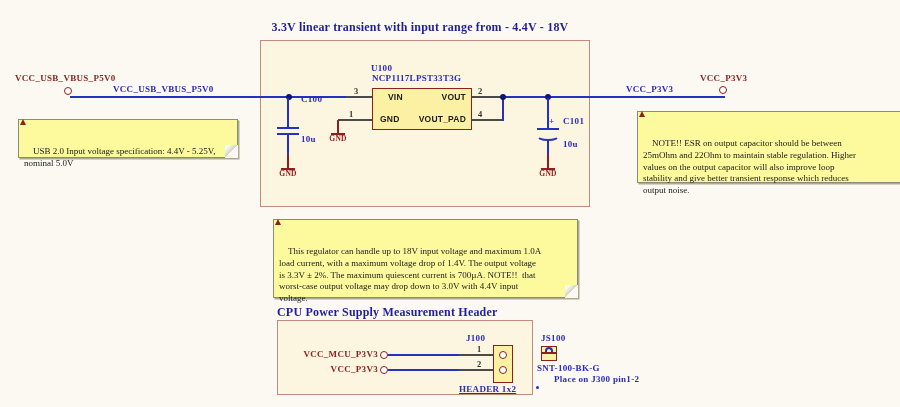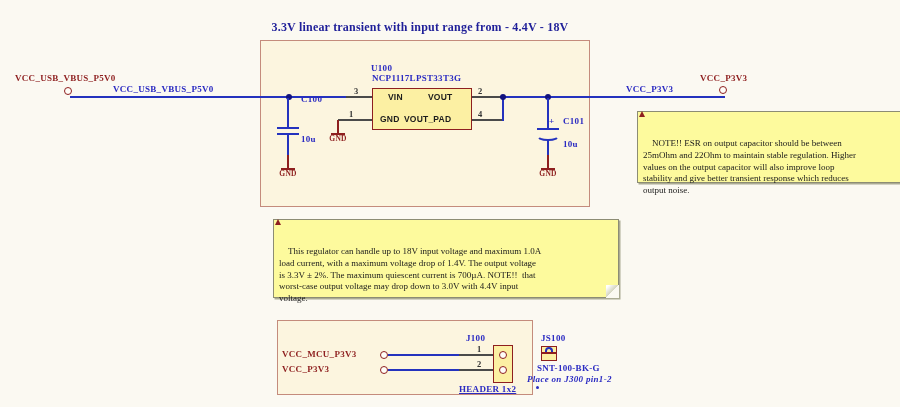--- a/index.html
+++ b/index.html
@@ -39,21 +39,21 @@
   .gnd .lbl{position:absolute;left:0;top:14px;width:22px;text-align:center;
             color:#8E1F1F;font-weight:bold;font-size:7.5px;letter-spacing:.2px;}
   
   .cap-arc{width:24px;height:11px;border:2px solid transparent;border-bottom:2px solid #2432BE;
            border-radius:50%;box-sizing:border-box;}
   
   .jumper-box{background:#FCF0A3;border:1.5px solid #8E1F1F;box-sizing:border-box;}
   .jumper-arc{position:absolute;left:3px;top:0px;width:8px;height:7px;border:2px solid #2432BE;
               border-bottom:none;border-radius:5px 5px 0 0;box-sizing:border-box;}
   .jumper-line{position:absolute;left:0;top:5px;width:100%;height:1.5px;background:#8E1F1F;}
-  .ta-r{}
+  .ta-r{text-align:right;}
   .ta-c{text-align:center;}
 </style>
 </head>
 <body>
 
 <div id="canvas">
 
   <div class="abs sec-title ta-c" style="left:250px;top:20px;width:340px;">3.3V linear transient with input range from - 4.4V - 18V</div>
   <div class="abs sec-box" style="left:260px;top:40px;width:330px;height:167px;"></div>
 
@@ -116,41 +116,48 @@
   <div class="abs vwire" style="left:547px;top:139px;height:22px;"></div>
   <div class="abs blue" style="left:549px;top:116px;font-size:9px;">+</div>
   <div class="abs blue" style="left:563px;top:116px;">C101</div>
   <div class="abs blue" style="left:563px;top:139px;">10u</div>
   <div class="abs gnd" style="left:537px;top:155px;height:24px;">
     <div class="stem"></div>
     <div class="bar"></div>
     <div class="lbl">GND</div>
   </div>
 
+  <div class="abs note" style="left:18px;top:119px;width:220px;height:39px;">
+    <div class="note-mark"></div>
+    <span>USB 2.0 Input voltage specification: 4.4V - 5.25V,
+nominal 5.0V</span>
+    <div class="fold"></div>
+  </div>
 
-  <div class="abs note" style="left:273px;top:219px;width:346px;height:79px;">
+  <div class="abs note" style="left:273px;top:219px;width:305px;height:79px;">
     <div class="note-mark"></div>
     <span>This regulator can handle up to 18V input voltage and maximum 1.0A
 load current, with a maximum voltage drop of 1.4V. The output voltage
 is 3.3V ± 2%. The maximum quiescent current is 700µA. NOTE!!  that
 worst-case output voltage may drop down to 3.0V with 4.4V input
 voltage.</span>
     <div class="fold"></div>
   </div>
 
   <div class="abs note" style="left:637px;top:111px;width:282px;height:72px;">
     <div class="note-mark"></div>
     <span>NOTE!! ESR on output capacitor should be between
 25mOhm and 22Ohm to maintain stable regulation. Higher
 values on the output capacitor will also improve loop
 stability and give better transient response which reduces
 output noise.</span>
     <div class="fold"></div>
   </div>
 
+  <div class="abs sec-title" style="left:277px;top:305px;">CPU Power Supply  Measurement Header</div>
   <div class="abs sec-box" style="left:277px;top:320px;width:256px;height:75px;"></div>
 
   <div class="abs red ta-r" style="left:282px;top:349px;width:96px;">VCC_MCU_P3V3</div>
   <div class="abs port-circle" style="left:380px;top:351px;"></div>
   <div class="abs red ta-r" style="left:282px;top:364px;width:96px;">VCC_P3V3</div>
   <div class="abs port-circle" style="left:380px;top:366px;"></div>
 
   <div class="abs wire" style="left:388px;top:354px;width:71px;"></div>
   <div class="abs pinline" style="left:459px;top:354px;width:34px;"></div>
   <div class="abs wire" style="left:388px;top:369px;width:71px;"></div>
@@ -163,16 +170,16 @@
   <div class="abs port-circle" style="left:499px;top:351px;"></div>
   <div class="abs port-circle" style="left:499px;top:366px;"></div>
   <div class="abs blue" style="left:459px;top:384px;text-decoration:underline;">HEADER 1x2</div>
 
   <div class="abs blue" style="left:541px;top:333px;">JS100</div>
   <div class="abs jumper-box" style="left:541px;top:346px;width:16px;height:15px;">
     <div class="jumper-arc"></div>
     <div class="jumper-line"></div>
   </div>
   <div class="abs blue" style="left:537px;top:363px;">SNT-100-BK-G</div>
-  <div class="abs blue" style="left:527px;top:374px;font-style:italic;">Place on J300 pin1-2</div>
+  <div class="abs blue" style="left:554px;top:374px;">Place on J300 pin1-2</div>
   <div class="abs" style="left:536px;top:386px;width:3px;height:3px;border-radius:50%;background:#2B2BC2;"></div>
 
 </div>
 
 </body></html>

